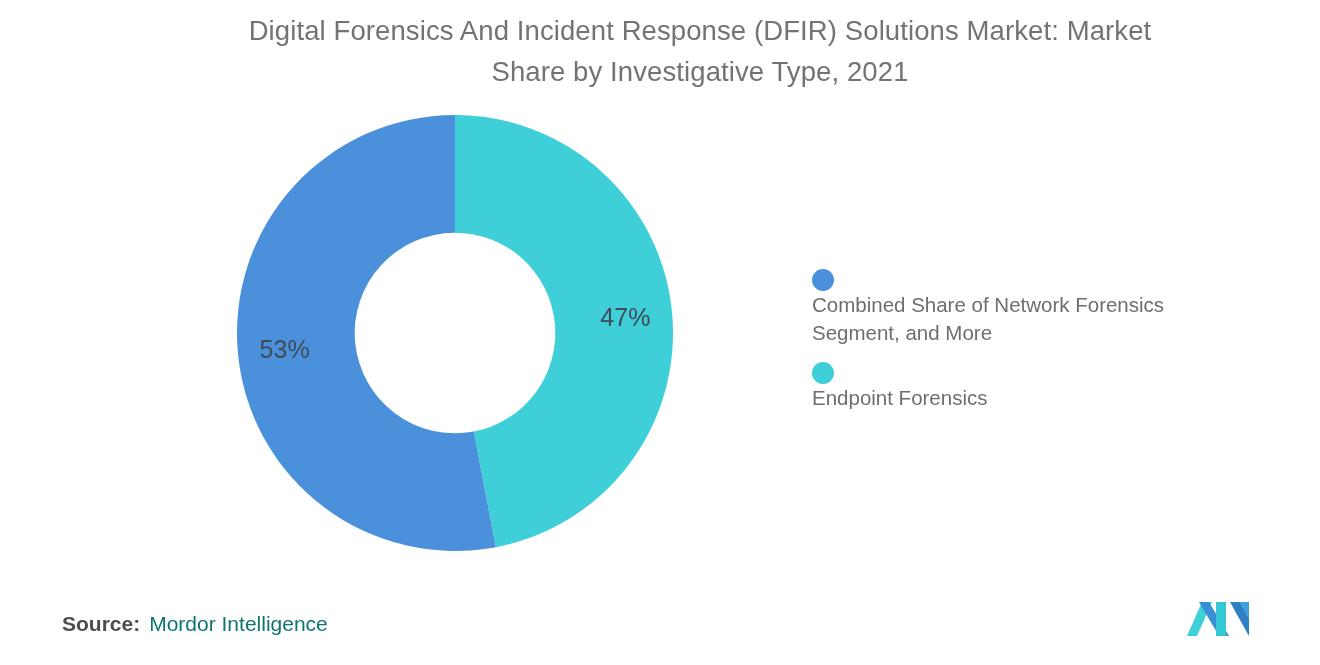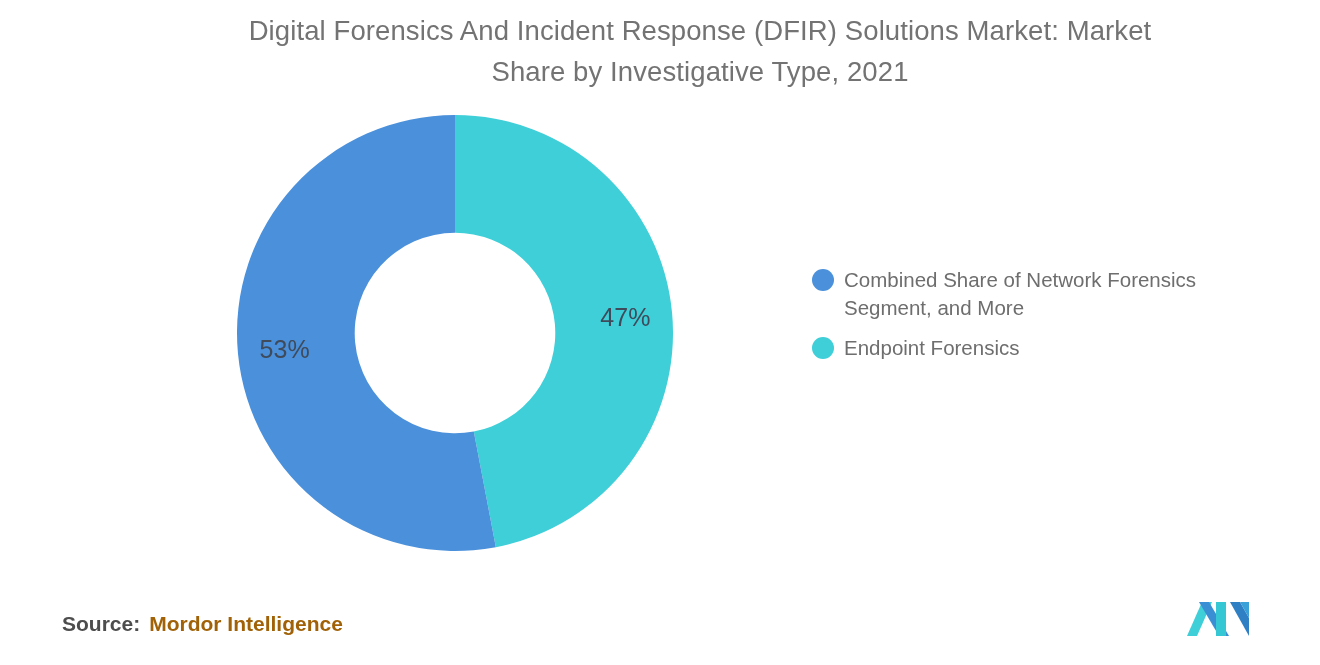--- a/index.html
+++ b/index.html
@@ -55,20 +55,21 @@
   #legend {
     position: absolute;
     left: 812px;
     top: 266px;
     width: 440px;
   }
   .legend-row {
     display: flex;
     align-items: flex-start;
     margin-bottom: 12px;
+    flex-direction: column;
   }
   .legend-swatch {
     flex: 0 0 auto;
     width: 22px;
     height: 22px;
     border-radius: 50%;
     margin-right: 10px;
     margin-top: 3px;
   }
   .legend-label {
@@ -87,22 +88,22 @@
     display: flex;
     align-items: baseline;
     font-size: 21px;
   }
   #source-key {
     font-weight: 700;
     color: #4d4d4d;
     margin-right: 9px;
   }
   #source-value {
-    font-weight: 700;
-    color: #a16207;
+    font-weight: 400;
+    color: #0f766e;
   }
 
   #brand-logo {
     position: absolute;
     left: 1185px;
     top: 598px;
     width: 66px;
     height: 40px;
   }
   #brand-logo svg { display: block; }

